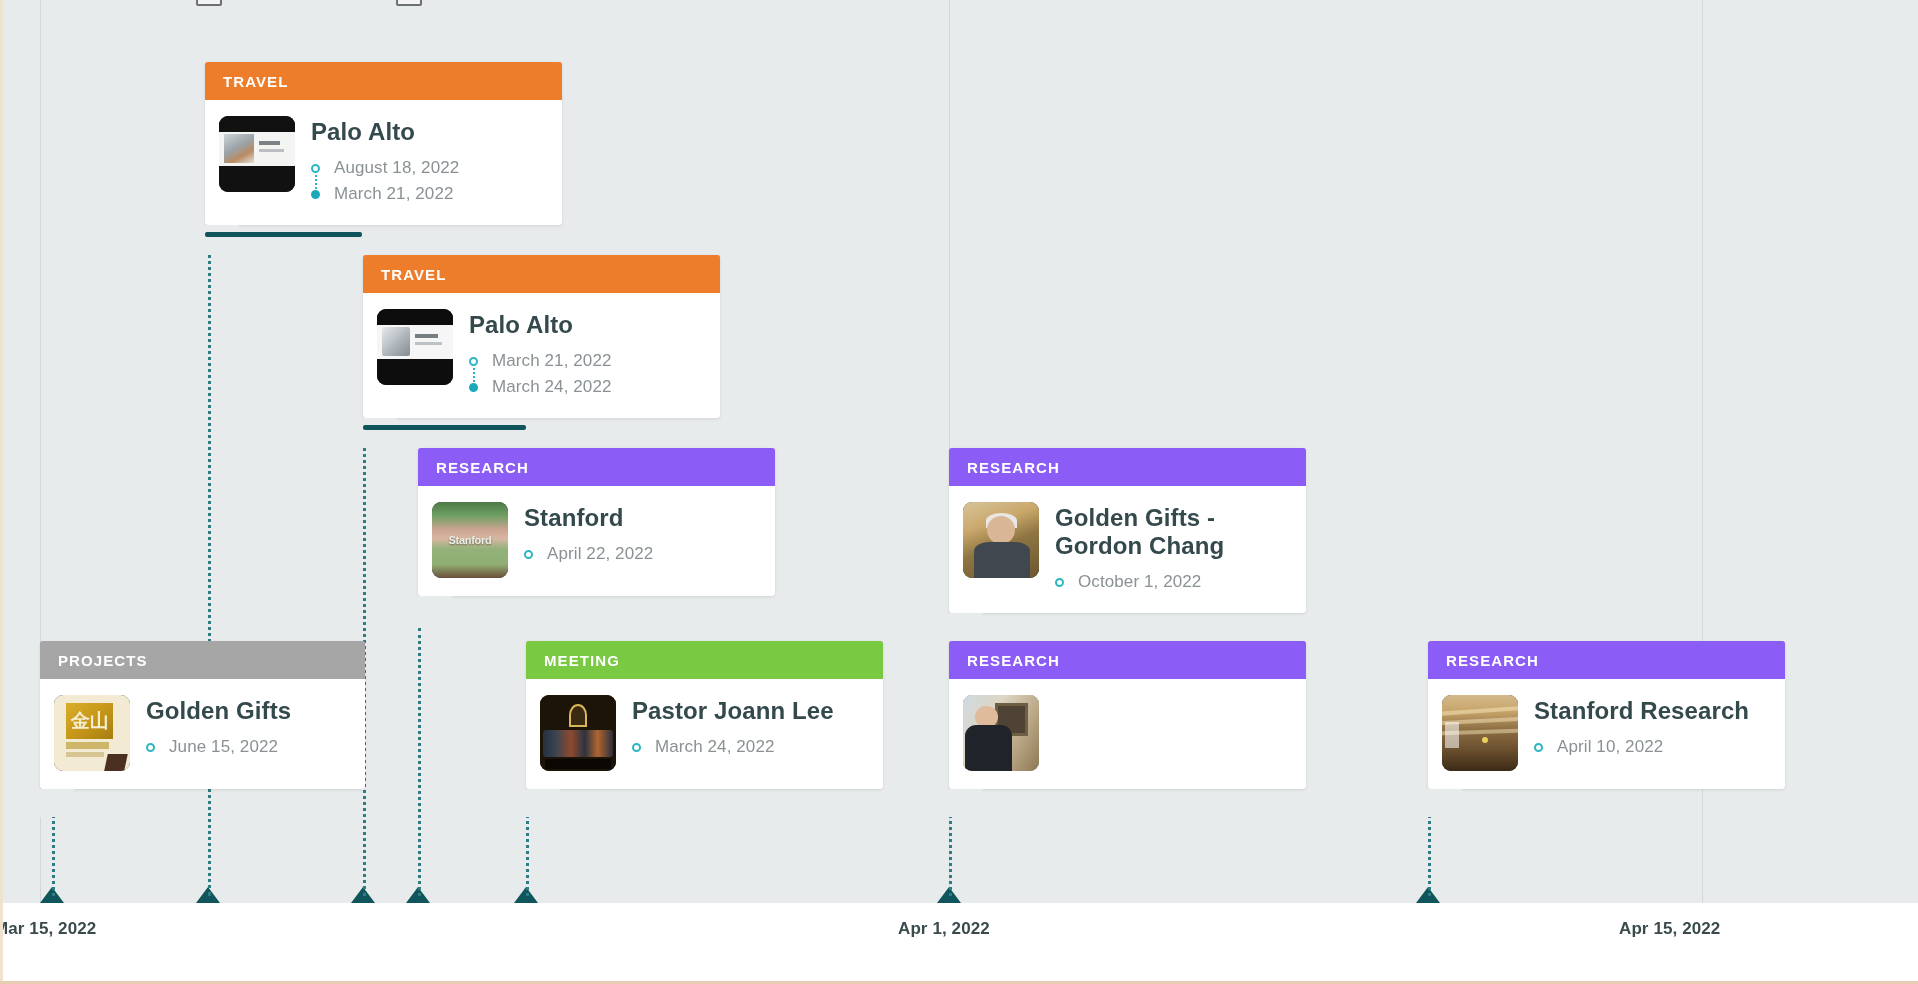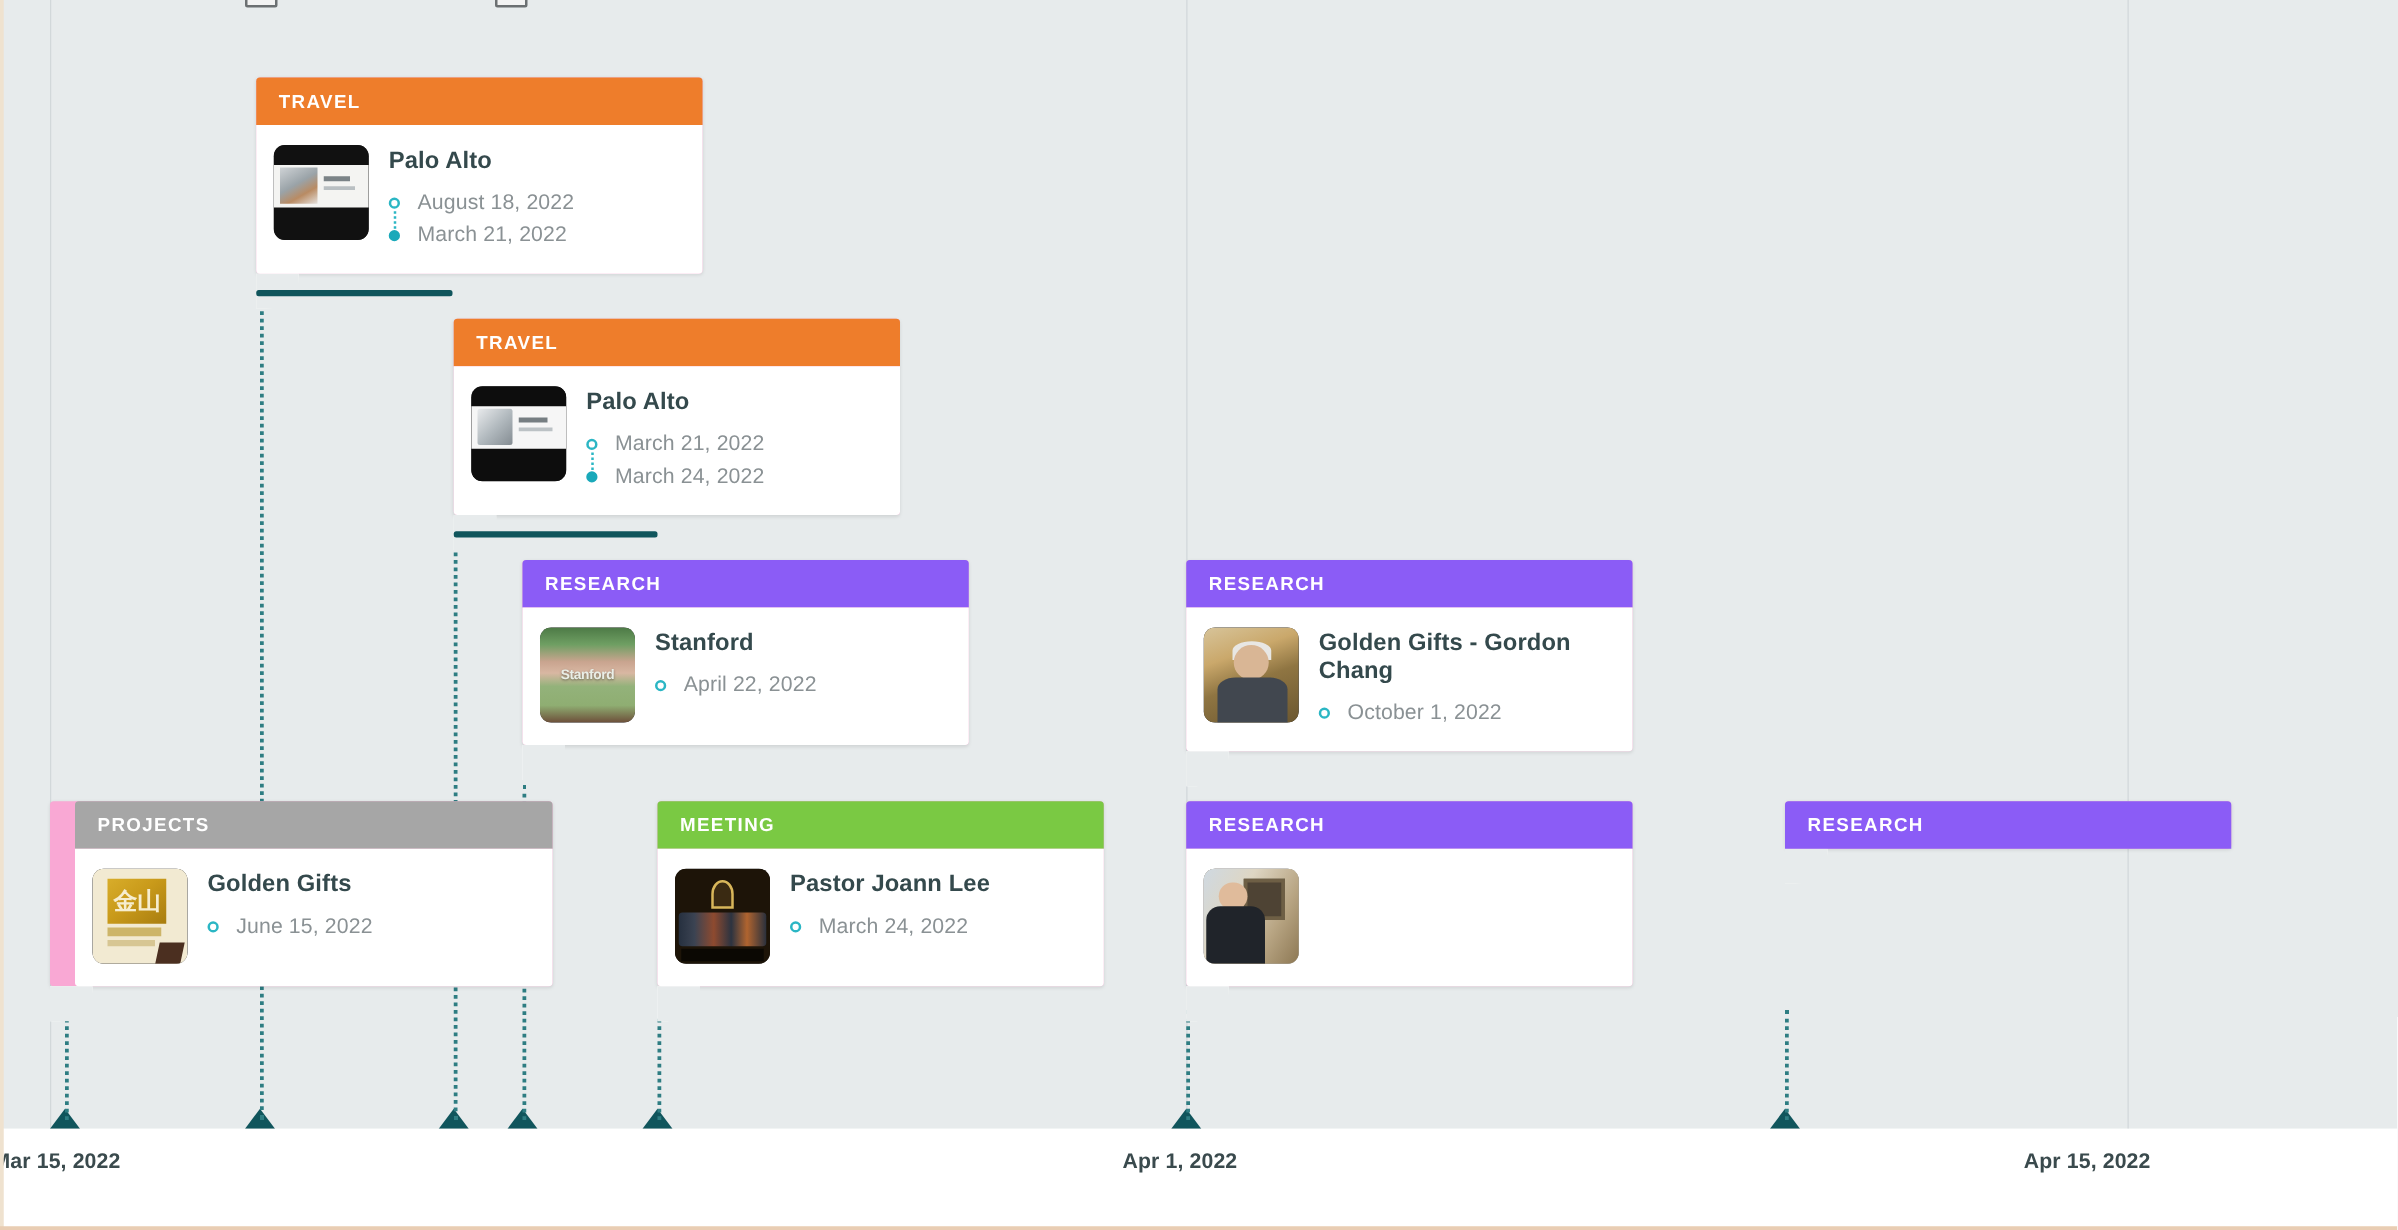--- a/index.html
+++ b/index.html
@@ -129,21 +129,21 @@
     height: 76px;
     border-radius: 9px;
     flex: 0 0 76px;
     margin-right: 16px;
     overflow: hidden;
     position: relative;
     background: #222;
   }
   .card-text { padding-top: 2px; flex: 1 1 auto; min-width: 0; }
   .card-title {
-    font-size: 19px;
+    font-size: 24px;
     font-weight: bold;
     color: #34494c;
     line-height: 1.17;
     letter-spacing: .1px;
   }
   .date-list { margin-top: 9px; }
   .date-row {
     display: flex;
     align-items: center;
     height: 26px;
@@ -485,21 +485,21 @@
             <div class="date-row">
               <span class="date-dot"></span>
               <span class="date-text">October 1, 2022</span>
             </div>
           </div>
         </div>
       </div>
       <div class="card-tail"></div>
     </div>
 
-    <div class="card" style="left:40px; top:641px; width:402px;padding-left:20px;">
+    <div class="card" style="left:40px; top:641px; width:325px;">
       <div class="card-header" style="background:#a6a6a6">
         <span class="card-header-label">PROJECTS</span>
       </div>
       <div class="card-body">
         <div class="thumb">
           <div class="thumb-inner tb-golden">
             <div class="sq">
                 <span>金山</span>
               </div>
             <div class="t1"></div>
@@ -560,20 +560,40 @@
           </div>
         </div>
       </div>
       <div class="card-tail"></div>
     </div>
 
     <div class="card" style="left:1428px; top:641px; width:357px;">
       <div class="card-header" style="background:#8b5cf6">
         <span class="card-header-label">RESEARCH</span>
       </div>
+      <div class="card-body">
+        <div class="thumb">
+          <div class="thumb-inner tb-research">
+            <div class="beam1"></div>
+              <div class="beam2"></div>
+              <div class="beam3"></div>
+            <div class="win"></div>
+              <div class="lamp"></div>
+          </div>
+        </div>
+        <div class="card-text">
+          <div class="card-title">Stanford Research</div>
+          <div class="date-list">
+            <div class="date-row">
+              <span class="date-dot"></span>
+              <span class="date-text">April 10, 2022</span>
+            </div>
+          </div>
+        </div>
+      </div>
       <div class="card-tail"></div>
     </div>
 
     <div class="marker" style="left:40px"></div>
     <div class="marker" style="left:196px"></div>
     <div class="marker" style="left:351px"></div>
     <div class="marker" style="left:406px"></div>
     <div class="marker" style="left:514px"></div>
     <div class="marker" style="left:937px"></div>
     <div class="marker" style="left:1416px"></div>

